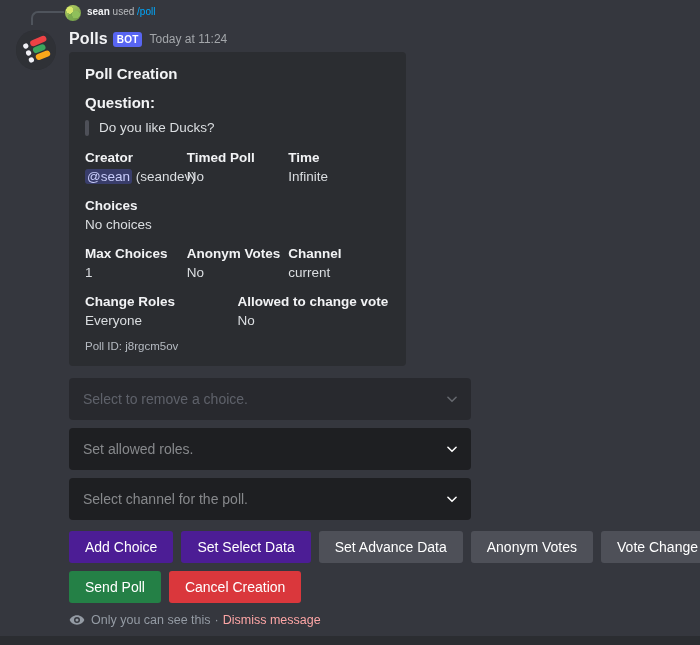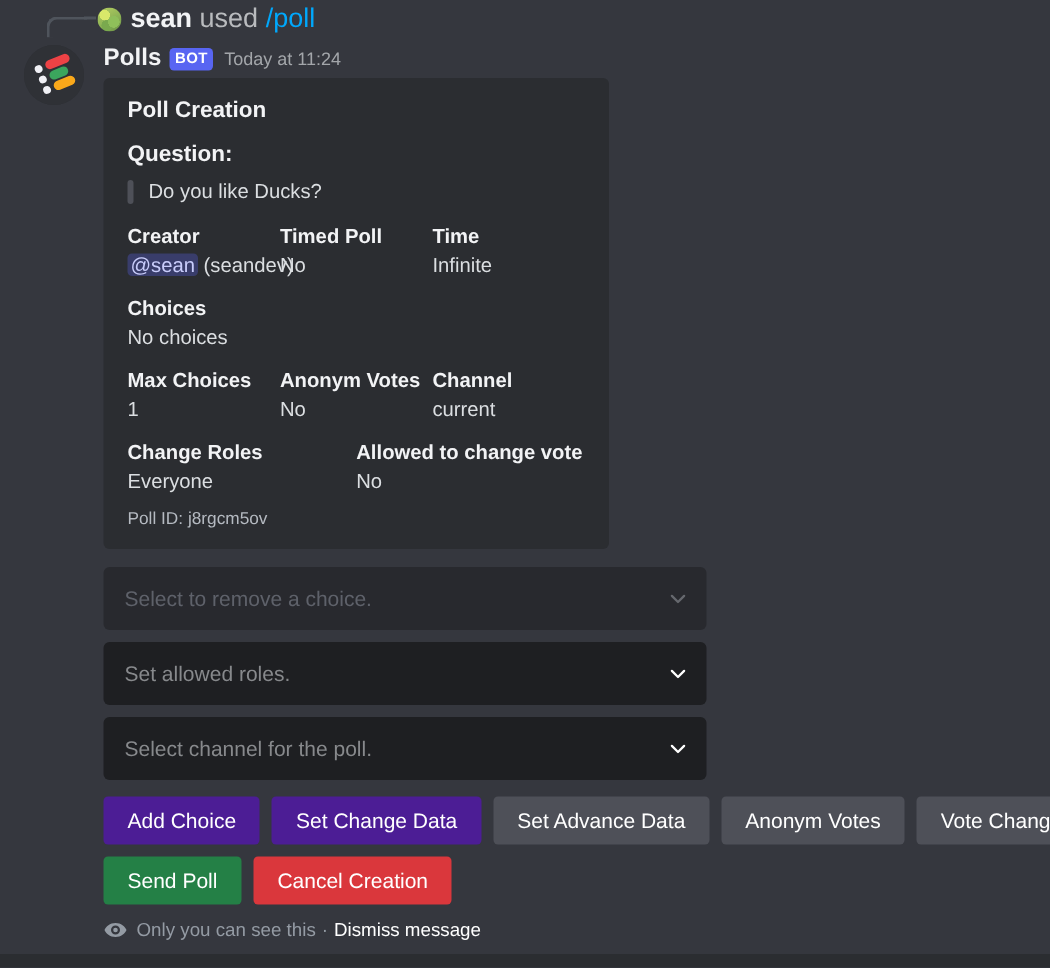--- a/index.html
+++ b/index.html
@@ -53,21 +53,21 @@
     background:
       radial-gradient(circle at 30% 32%, #d9e86a 0 22%, rgba(0,0,0,0) 23%),
       radial-gradient(circle at 68% 60%, #8fbf5a 0 26%, rgba(0,0,0,0) 27%),
       radial-gradient(circle at 40% 75%, #7aa94e 0 24%, rgba(0,0,0,0) 25%),
       linear-gradient(150deg, #b9cf63 0%, #8cb355 55%, #6c9247 100%);
   }
   .reply-text {
     position: absolute;
     left: 87px;
     top: 3px;
-    font-size: 18px;
+    font-size: 10px;
     line-height: 18px;
     white-space: nowrap;
   }
   .reply-user {
     color: #f2f3f5;
     font-weight: 600;
   }
   .reply-verb { color: #b9bbbe; }
   .reply-cmd { color: #00a8fc; }
 
@@ -272,21 +272,21 @@
     white-space: nowrap;
   }
   .eye-icon {
     width: 16px;
     height: 16px;
     margin-right: 6px;
     flex: none;
   }
   .eye-icon svg { display: block; }
   .dismiss-link {
-    color: #ffffff;
+    color: #fca5a5;
     cursor: pointer;
     margin-left: 4px;
   }
   .dot-sep { margin-left: 4px; }
 
   .bottom-strip {
     position: absolute;
     left: 0;
     bottom: 0;
     width: 700px;
@@ -399,21 +399,21 @@
         <span class="chevron">
           <svg width="14" height="14" viewBox="0 0 24 24" fill="none" stroke="#ffffff" stroke-width="2.6" stroke-linecap="round" stroke-linejoin="round" aria-hidden="true">
             <polyline points="5,9 12,16 19,9"></polyline>
           </svg>
         </span>
       </div>
     </div>
 
   <div class="btn-row" id="btn-row-1" style="top: 507px;">
       <div class="btn primary">Add Choice</div>
-      <div class="btn primary">Set Change Data</div>
+      <div class="btn primary">Set Select Data</div>
       <div class="btn secondary">Set Advance Data</div>
       <div class="btn secondary">Anonym Votes</div>
       <div class="btn secondary">Vote Change</div>
     </div>
   <div class="btn-row" id="btn-row-2" style="top: 547px;">
       <div class="btn success">Send Poll</div>
       <div class="btn danger">Cancel Creation</div>
     </div>
 
   <div class="ephemeral" style="top: 588px;">

